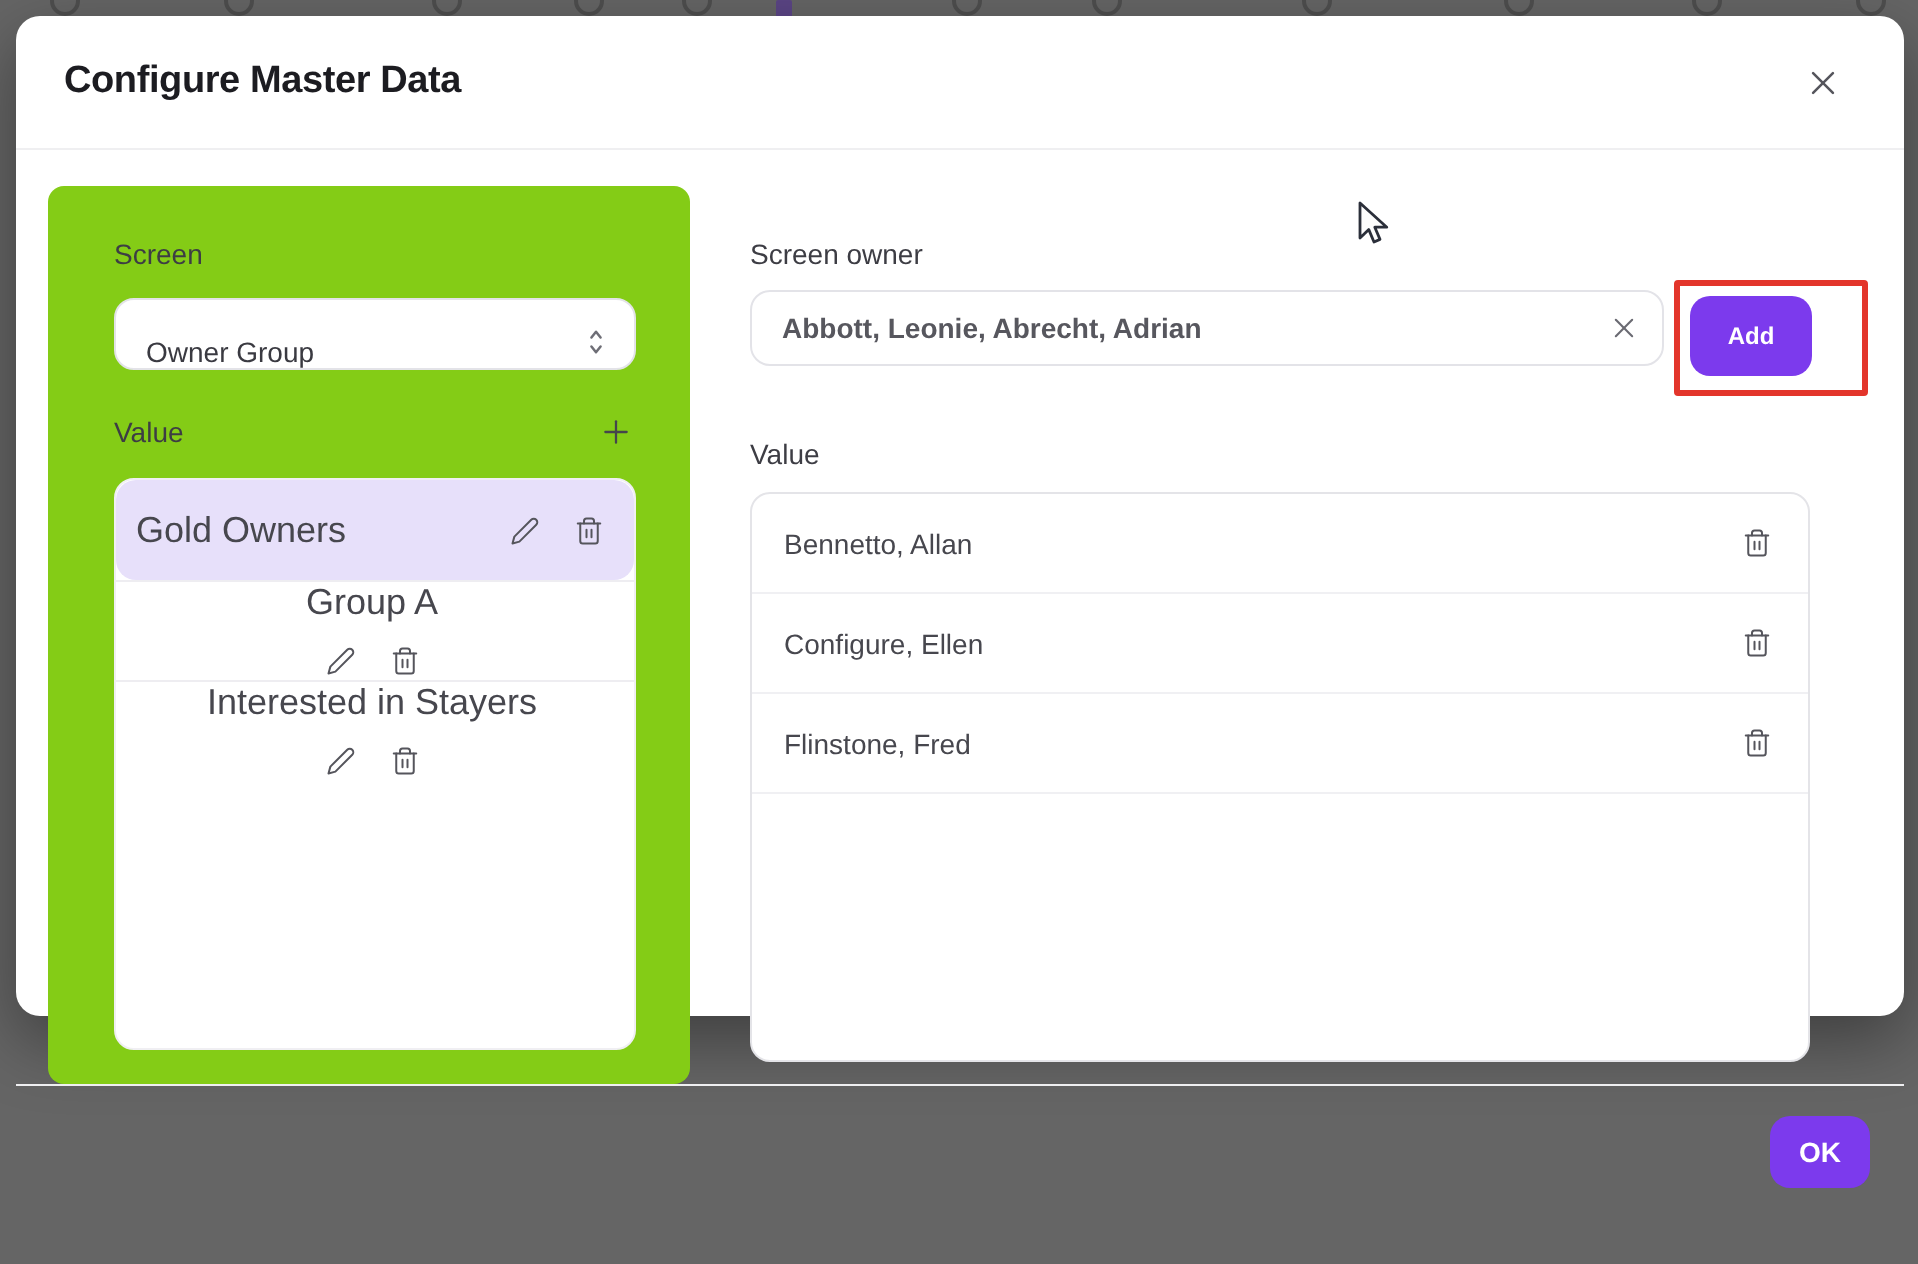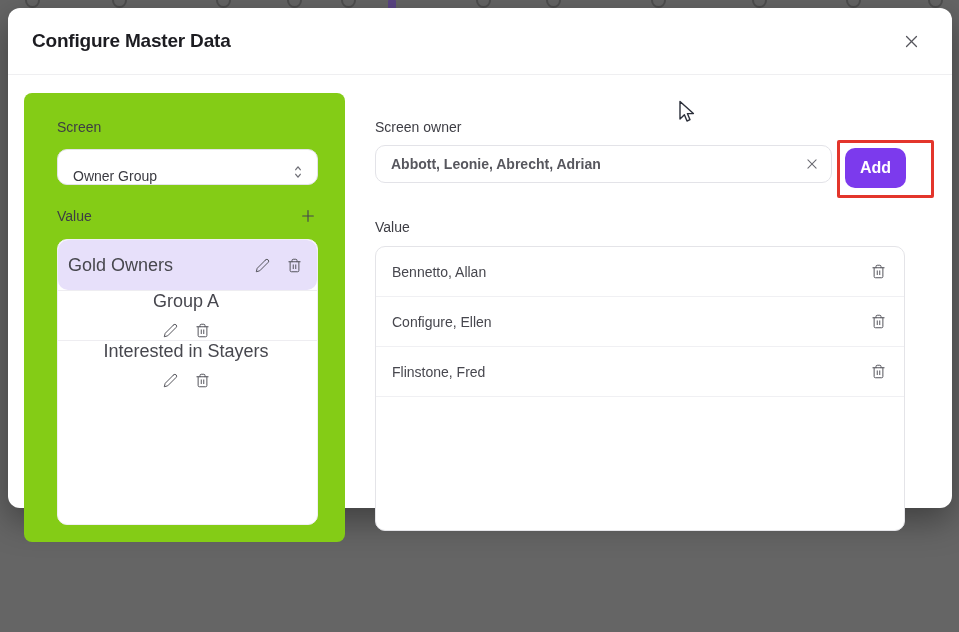--- a/index.html
+++ b/index.html
@@ -136,21 +136,21 @@
     border: 3px solid #e3352b;
     padding: 5px 25px 7px 5px;
     border-radius: 2px;
   }
   .btn-primary {
     background: #7c3aed;
     color: #fff;
     border: none; cursor: pointer;
     border-radius: 10px;
     font-family: "Liberation Sans", sans-serif;
-    font-size: 16px; font-weight: 700;
+    font-size: 12px; font-weight: 700;
   }
   .add-btn { width: 61px; height: 40px; }
   .ok-btn { width: 50px; height: 36px; font-size: 14px; }
   .right-value-label { margin-top: 21px; }
   .owners-box {
     margin-top: 11px;
     width: 530px; height: 285px;
     border: 1px solid #e4e4e8;
     border-radius: 10px;
     background: #fff;
@@ -340,19 +340,22 @@
                   <line x1="10" y1="11" x2="10" y2="17"></line>
                   <line x1="14" y1="11" x2="14" y2="17"></line>
               </svg>
             </button>
           </div>
 
         </div>
       </section>
     </div>
 
+    <div class="modal-footer">
+      <button class="btn-primary ok-btn">OK</button>
+    </div>
   </div>
 
   <svg class="cursor" width="22" height="26" viewBox="0 0 22 26">
     <path d="M4 1.5 L4 19 L8.4 14.8 L11 21 L14 19.7 L11.4 13.6 L17.4 13.6 Z" fill="#fdfdfd" stroke="#2b2f3a" stroke-width="1.4" stroke-linejoin="round"></path>
   </svg>
 
 </div>
 
 </body></html>

